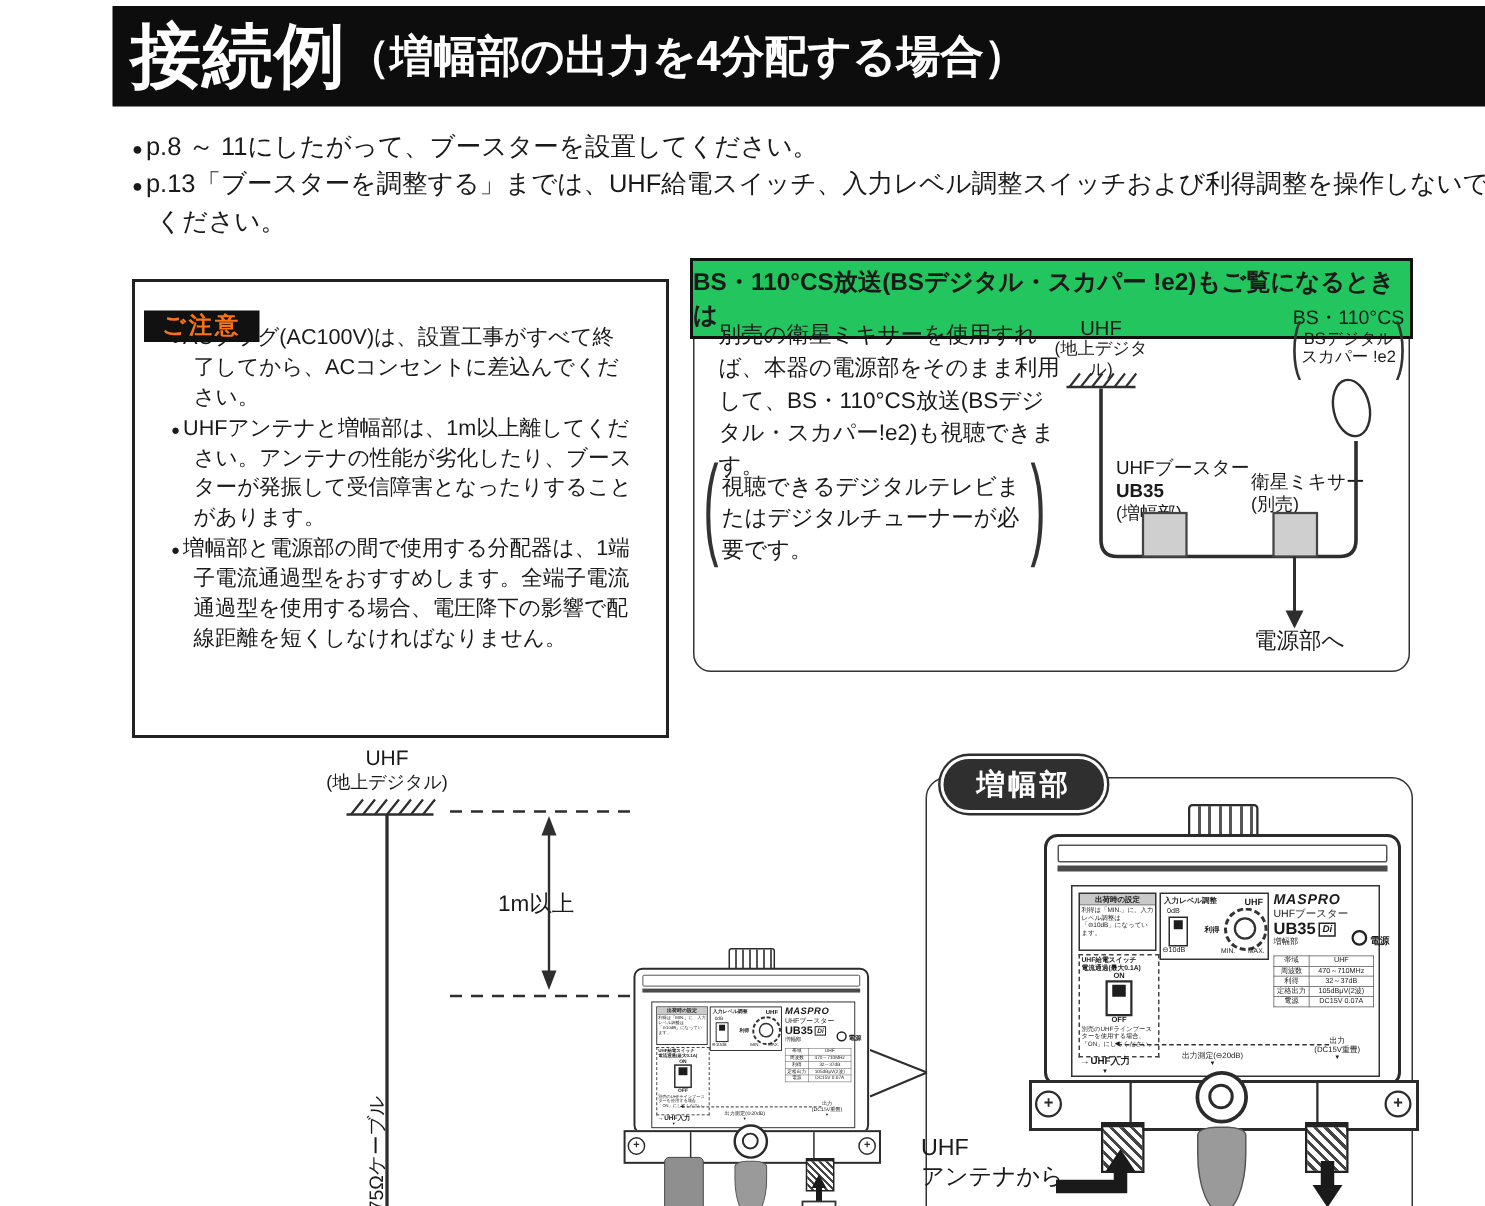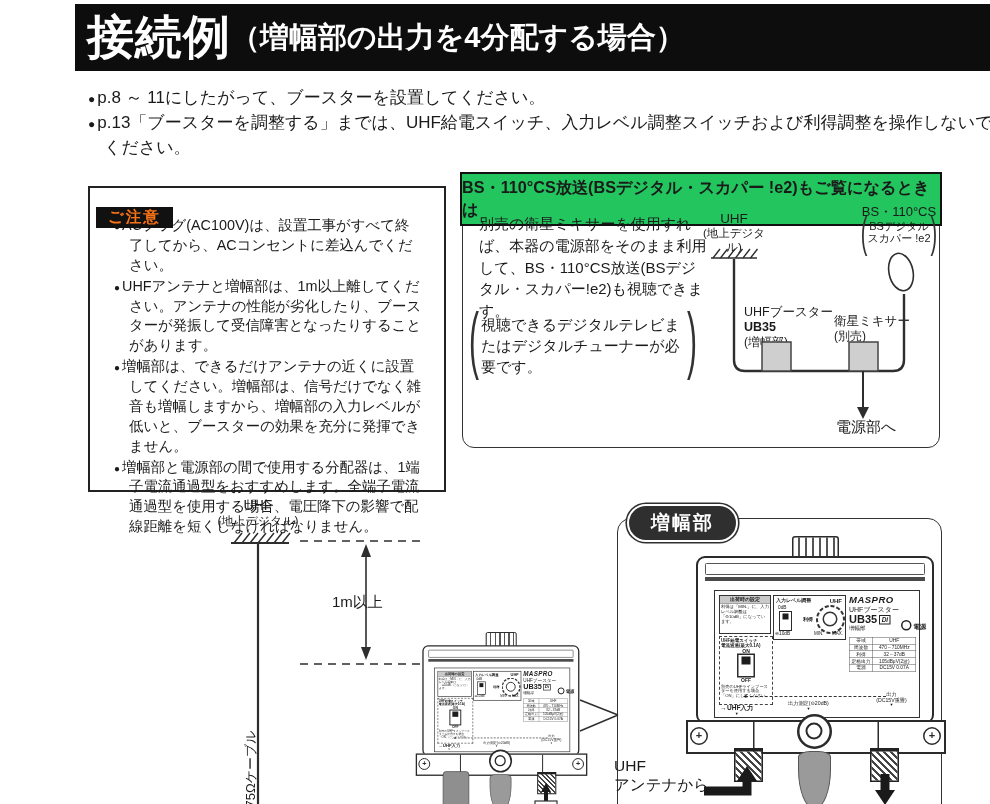--- a/index.html
+++ b/index.html
@@ -141,21 +141,20 @@
   </div>
 
   <p class="intro-p" style="top:86px;margin:0;">p.8 ～ 11にしたがって、ブースターを設置してください。</p>
   <p class="intro-p" style="top:111px;margin:0;">p.13「ブースターを調整する」までは、UHF給電スイッチ、入力レベル調整スイッチおよび利得調整を操作しないでください。</p>
 
   <div id="caution">
     <div id="caution-title">ご注意</div>
     <ul>
       <li>ACプラグ(AC100V)は、設置工事がすべて終了してから、ACコンセントに差込んでください。</li>
       <li>UHFアンテナと増幅部は、1m以上離してください。アンテナの性能が劣化したり、ブースターが発振して受信障害となったりすることがあります。</li>
-      <li>増幅部は、できるだけアンテナの近くに設置してください。増幅部は、信号だけでなく雑音も増幅しますから、増幅部の入力レベルが低いと、ブースターの効果を充分に発揮できません。</li>
       <li>増幅部と電源部の間で使用する分配器は、1端子電流通過型をおすすめします。全端子電流通過型を使用する場合、電圧降下の影響で配線距離を短くしなければなりません。</li>
     </ul>
   </div>
 
   <div id="bsbox">
     <div id="bsbox-title">BS・110°CS放送(BSデジタル・スカパー !e2)もご覧になるときは</div>
     <div id="bs-body">別売の衛星ミキサーを使用すれば、本器の電源部をそのまま利用して、BS・110°CS放送(BSデジタル・スカパー!e2)も視聴できます。</div>
     <div id="bs-note">
       <span class="paren">(</span>
       <span class="nt">視聴できるデジタルテレビまたはデジタルチューナーが必要です。</span>

